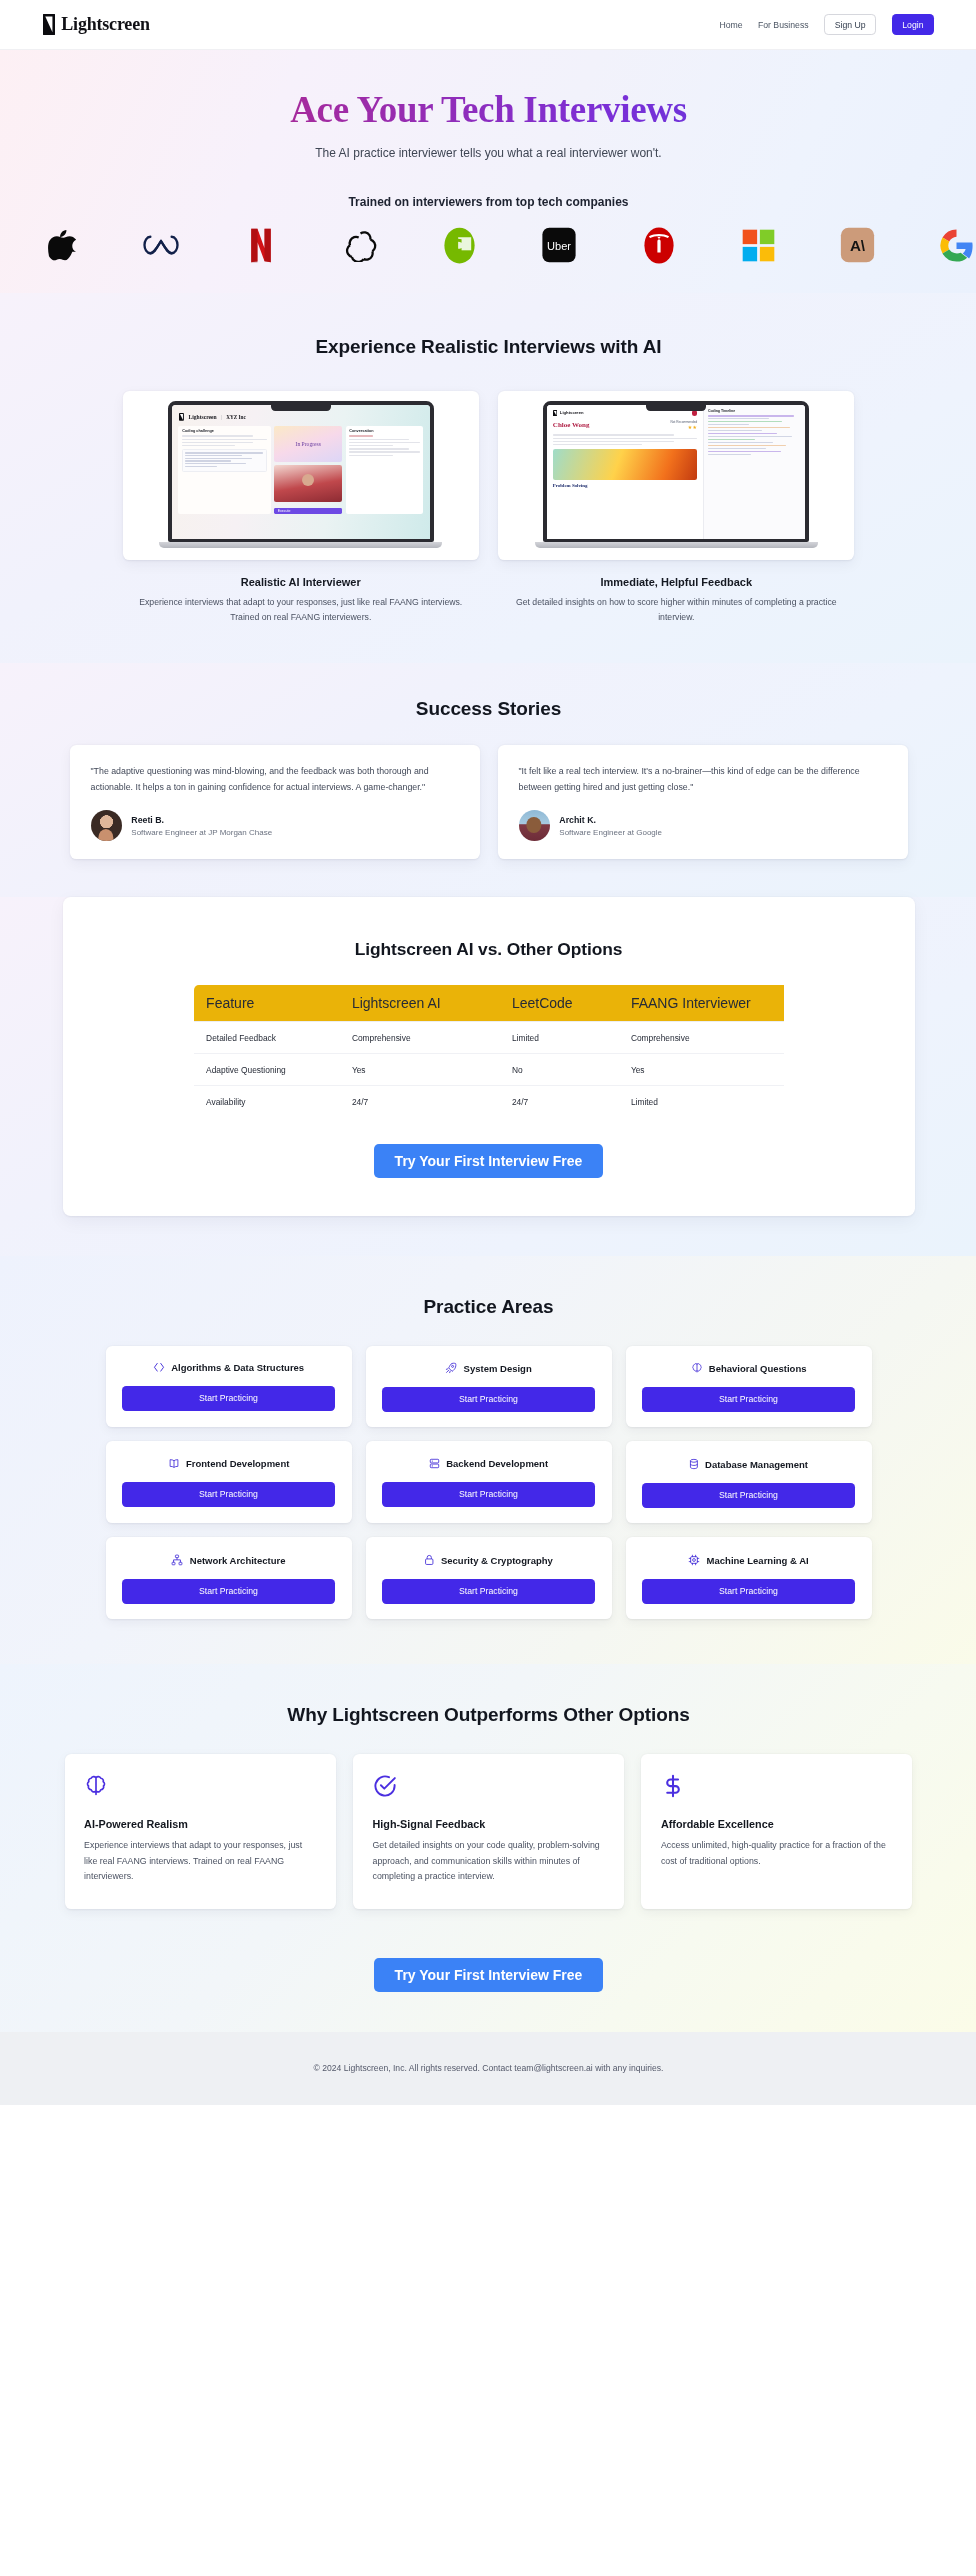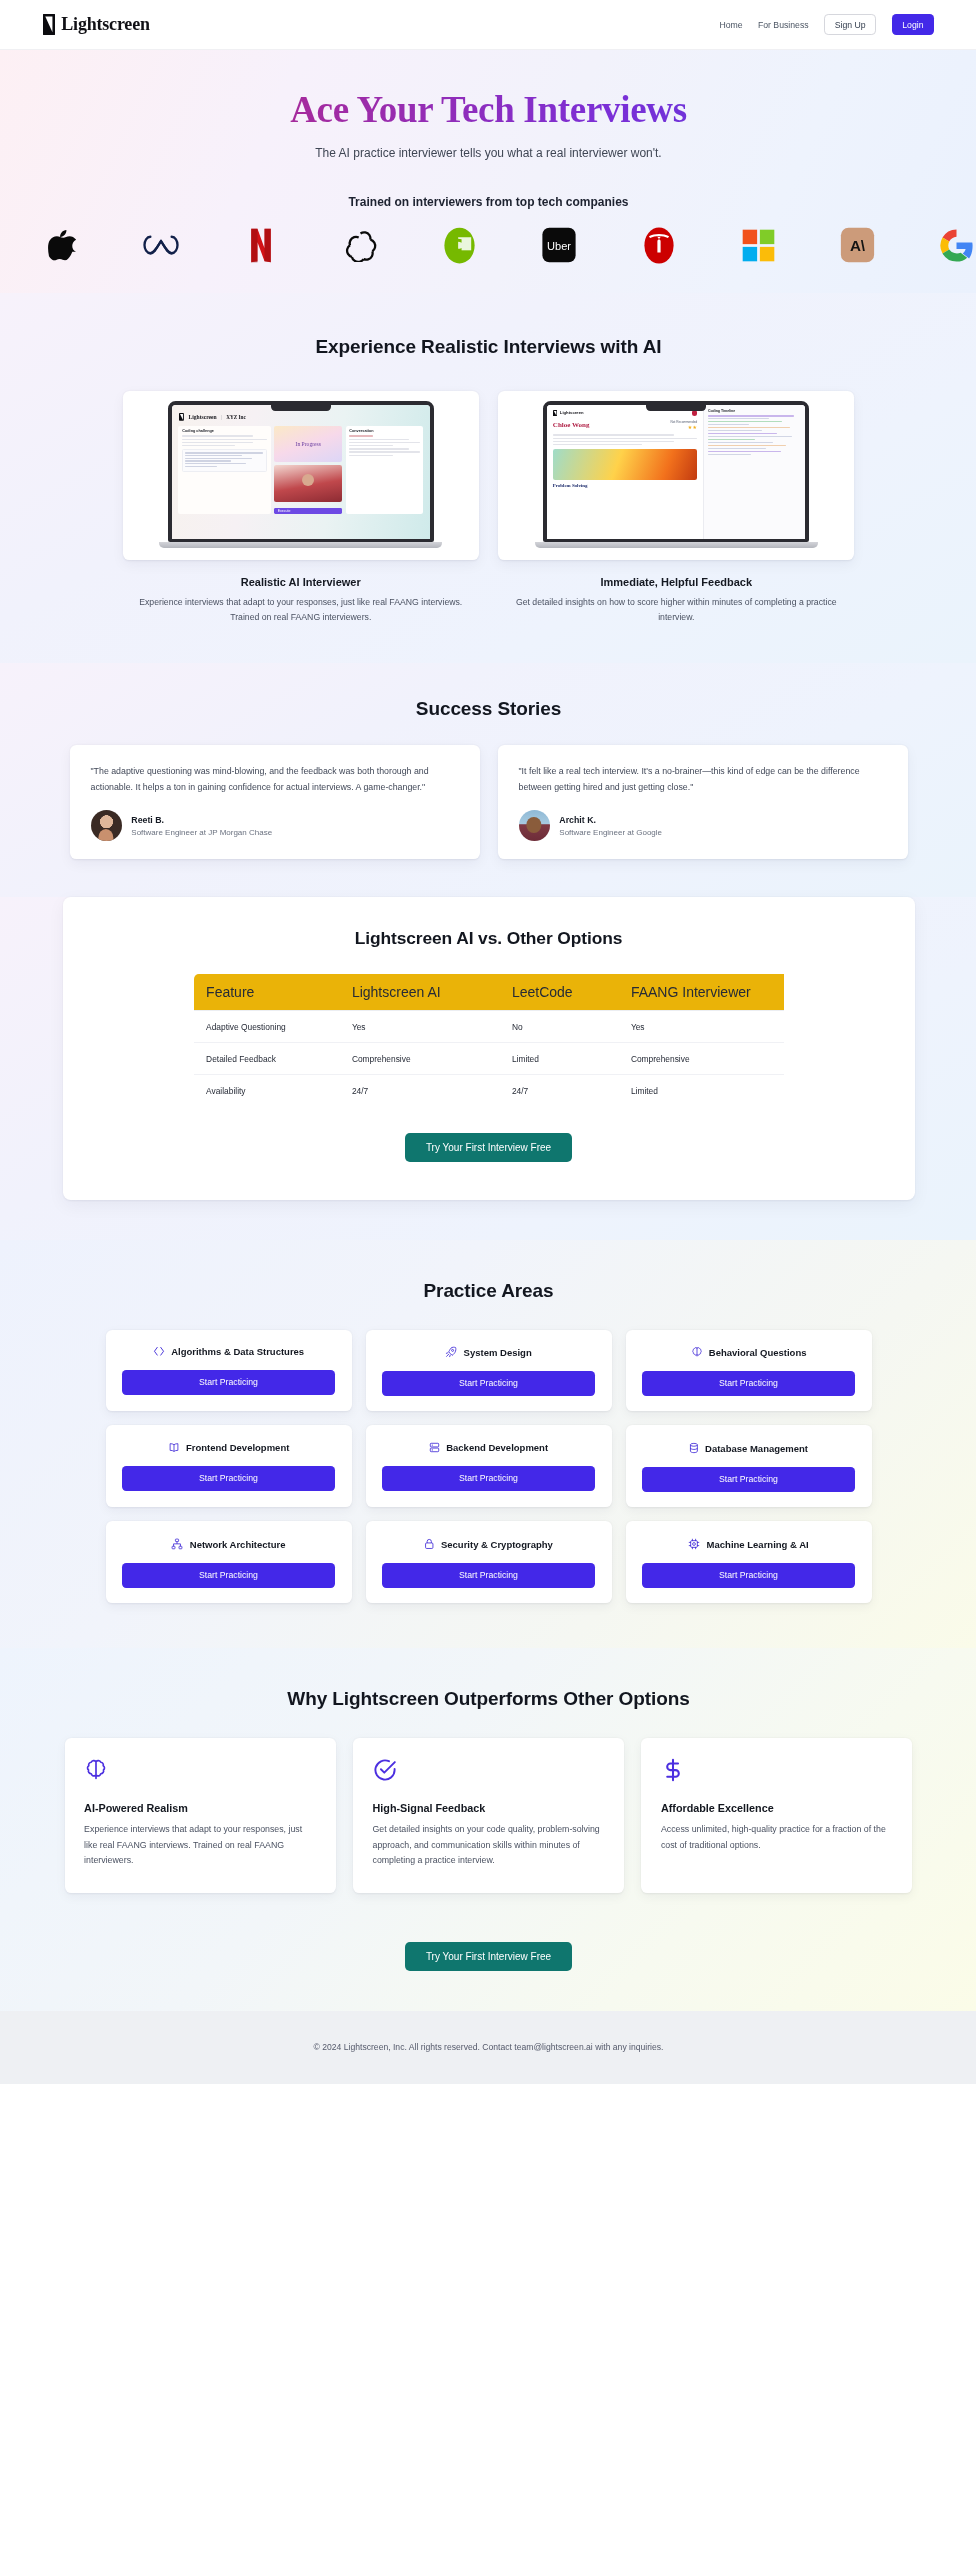--- a/index.html
+++ b/index.html
@@ -262,21 +262,21 @@
   .tname { font-size:8.8px; font-weight:700; color:#151a24; }
   .trole { margin-top:2.8px; font-size:8px; color:#6b7280; }
 
   
   .compare-outer { padding: 0 0 40px; }
   .compare-card {
     width: 852px; margin: 0 auto;
     background:#ffffff;
     border-radius: 7.7px;
     box-shadow: 0 0.7px 2.1px rgba(20,20,40,.06), 0 5.6px 16.7px rgba(20,20,60,.05);
-    padding: 31px 0 38px;
+    padding: 42px 0 38px;
   }
   .compare-card h2 { font-size:17.4px; }
   table.compare {
     margin: 25px auto 0;
     width: 590px;
     border-collapse: collapse;
     font-size: 8.4px;
   }
   table.compare thead th {
     text-align:left;
@@ -296,22 +296,22 @@
   table.compare tbody td:first-child { padding-left:12.6px; }
   table.compare tbody tr:last-child td { border-bottom: none; }
   table.compare col.c1 { width: 150px; }
   table.compare col.c2 { width: 160px; }
   table.compare col.c3 { width: 119px; }
   .v-good { color:#18a03d; }
   .v-bad  { color:#dc2626; }
   .v-warn { color:#d79414; }
   .compare-btn-row { text-align:center; margin-top: 26.5px; }
   .btn-try {
-    font-size:10px; font-weight:400; color:#ffffff;
-    background:#0f766e; border:none; border-radius:4.9px;
+    font-size:14px; font-weight:700; color:#ffffff;
+    background:#3b82f6; border:none; border-radius:4.9px;
     padding: 9px 21px; cursor:pointer; font-family:inherit;
   }
 
   
   .practice { padding: 40px 0 45px; }
   .practice-grid {
     margin-top: 28px;
     display: grid;
     grid-template-columns: repeat(3, 246px);
     gap: 14px;
@@ -635,30 +635,30 @@
       <thead>
         <tr>
           <th>Feature</th>
           <th>Lightscreen AI</th>
           <th>LeetCode</th>
           <th>FAANG Interviewer</th>
         </tr>
       </thead>
       <tbody>
         <tr>
+          <td>Detailed Feedback</td>
+          <td class="v-good">Comprehensive</td>
+          <td class="v-warn">Limited</td>
+          <td class="v-good">Comprehensive</td>
+        </tr>
+        <tr>
           <td>Adaptive Questioning</td>
           <td class="v-good">Yes</td>
           <td class="v-bad">No</td>
           <td class="v-good">Yes</td>
-        </tr>
-        <tr>
-          <td>Detailed Feedback</td>
-          <td class="v-good">Comprehensive</td>
-          <td class="v-warn">Limited</td>
-          <td class="v-good">Comprehensive</td>
         </tr>
         <tr>
           <td>Availability</td>
           <td class="v-good">24/7</td>
           <td class="v-good">24/7</td>
           <td class="v-bad">Limited</td>
         </tr>
       </tbody>
     </table>
 

